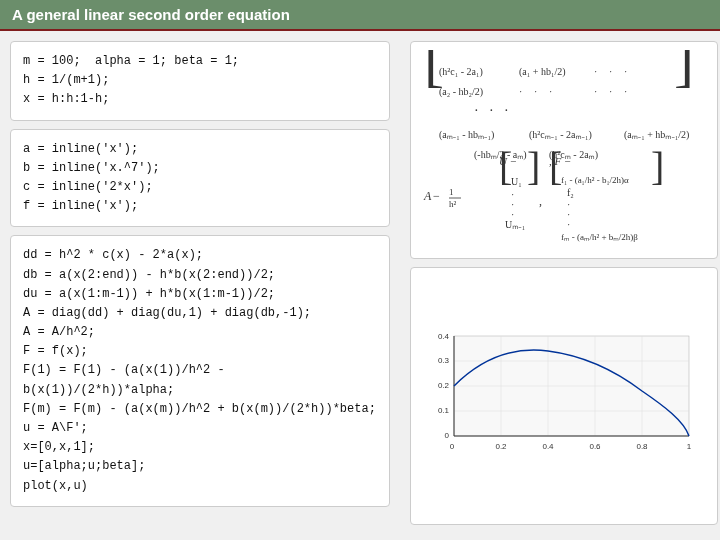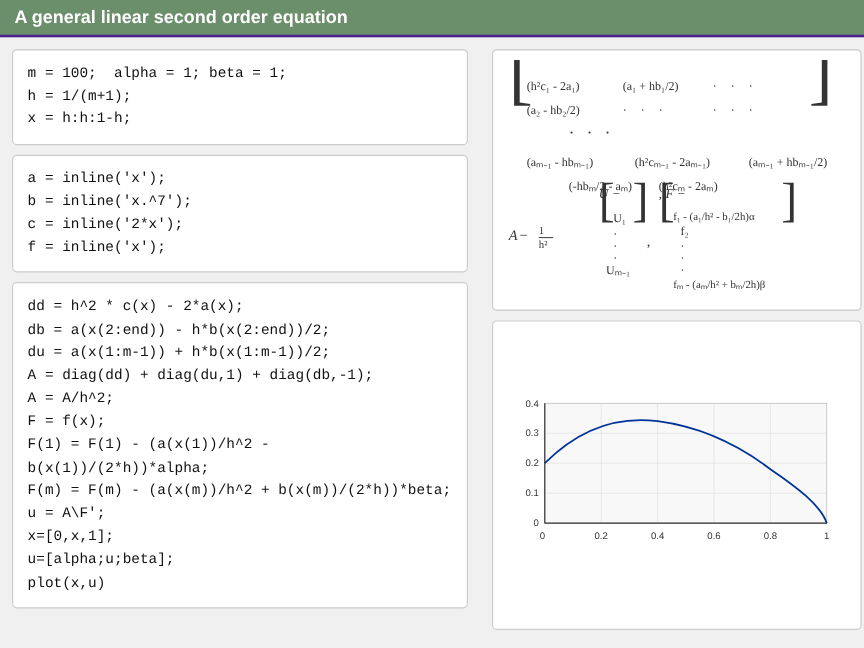--- a/index.html
+++ b/index.html
@@ -11,21 +11,21 @@
       font-size: 13px;
       overflow: hidden;
     }
 
     .header {
       background: #6b8e6b;
       color: white;
       font-weight: bold;
       font-size: 15px;
       padding: 6px 12px;
-      border-bottom: 2px solid #4c1d95;
+      border-bottom: 2px solid #7f1d1d;
     }
 
     .main-container {
       display: flex;
       flex-direction: row;
       padding: 10px;
       gap: 20px;
       height: calc(540px - 36px);
     }
 

